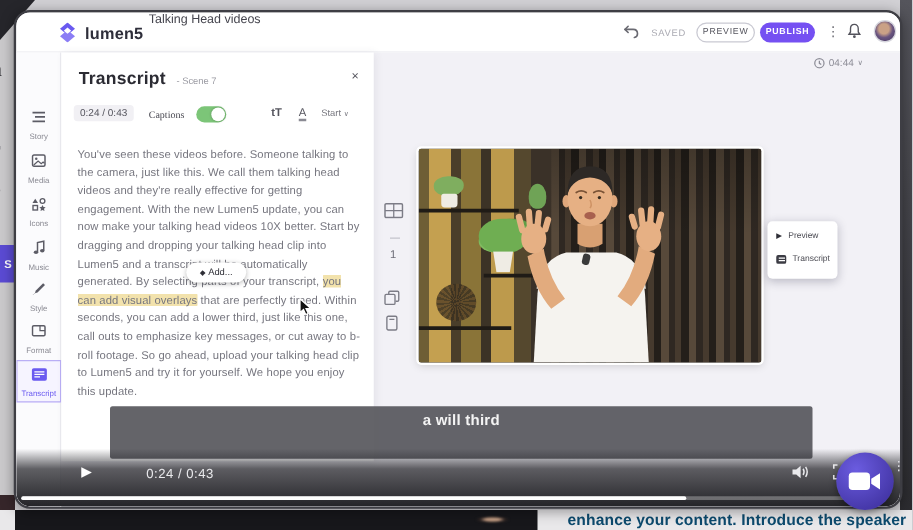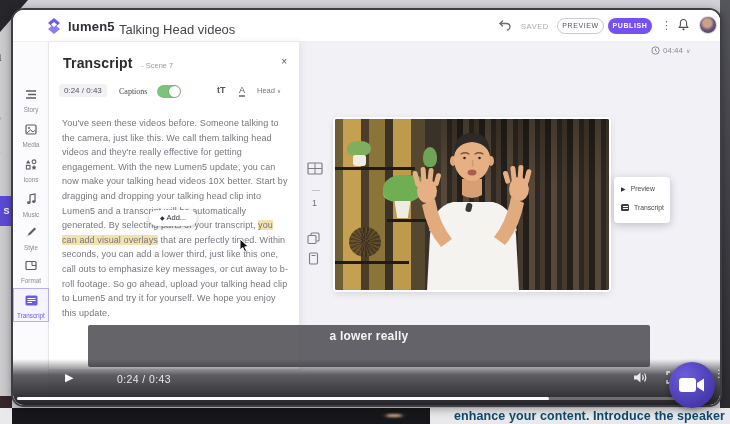--- a/index.html
+++ b/index.html
@@ -27,21 +27,21 @@
   
   .player { position:absolute; left:11px; top:8px; width:711px; height:399px; background:#fff;
     border:2px solid #3e3e44; border-radius:13px; overflow:hidden; z-index:2;
     box-shadow:0 2px 10px rgba(0,0,0,.35); }
 
   
   .app-header { position:absolute; left:0; top:0; width:711px; height:32px; background:#fff; border-bottom:1px solid #f0f0f3; }
   .logo { position:absolute; left:33px; top:8px; display:flex; align-items:center; gap:6px; }
   .logo-mark { width:16px; height:16px; }
   .logo-text { font-size:13px; font-weight:bold; color:#2e2e3a; letter-spacing:.2px; }
-  .project-title { position:absolute; left:106px; top:12px; font-size:13px; color:#45454e; }
+  .project-title { position:absolute; left:106px; top:0; font-size:10px; color:#45454e; }
   .undo-btn { position:absolute; left:485px; top:9px; width:14px; height:14px; }
   .saved { position:absolute; left:508px; top:12px; font-size:7.5px; color:#ababb3; letter-spacing:.6px; }
   .preview-btn { position:absolute; left:544px; top:8px; width:47px; height:16px; border:1px solid #c9c9d2; border-radius:9px;
     background:#fff; font-size:7px; color:#55555e; text-align:center; line-height:14px; letter-spacing:.6px; }
   .publish-btn { position:absolute; left:595px; top:8px; width:44px; height:16px; border-radius:9px;
     background:#7550f2; font-size:7px; font-weight:bold; color:#fff; text-align:center; line-height:16px; letter-spacing:.6px; }
   .kebab { position:absolute; left:648px; top:9px; font-size:11px; color:#6a6a72; }
   .bell { position:absolute; left:664px; top:8px; width:13px; height:14px; }
   .avatar { position:absolute; left:686px; top:6px; width:18px; height:18px; border-radius:50%;
     background:radial-gradient(circle at 45% 38%, #caa186 0 4px, #6a5580 7px, #3c3258 14px); border:1px solid #d7d7de; }
@@ -276,21 +276,21 @@
       </div>
       <div class="panel-controls">
         <span class="time-badge">0:24 / 0:43</span>
         <span class="cap-label">Captions</span>
         <div class="toggle">
             <div class="knob"></div>
           </div>
         <span class="txt-size-btn">tT</span>
         <span class="txt-color-btn">A</span>
         <span class="font-dd">
-          <span>Head</span>
+          <span>Start</span>
           <span style="font-size:5.5px">∨</span>
         </span>
       </div>
       <div class="panel-body"><span>You've seen these videos before. Someone talking to the camera, just like this. We call them talking head videos and they're really effective for getting engagement. With the new Lumen5 update, you can now make your talking head videos 10X better. Start by dragging and dropping your talking head clip into Lumen5 and a transcript will be automatically generated. By selecting parts of your transcript, </span><span class="hl">you can add visual overlays</span><span> that are perfectly timed. Within seconds, you can add a lower third, just like this one, call outs to emphasize key messages, or cut away to b-roll footage. So go ahead, upload your talking head clip to Lumen5 and try it for yourself. We hope you enjoy this update.</span></div>
       <div class="add-pill">
         <span class="star">◆</span><span>Add...</span>
       </div>
       <svg class="cursor-arrow" width="11" height="15" viewBox="0 0 11 15">
         <path d="M1 1 L1 12 L3.8 9.6 L5.6 13.6 L7.6 12.7 L5.8 8.9 L9.4 8.6 Z" fill="#111" stroke="#fff" stroke-width="1"></path>
       </svg>
@@ -369,21 +369,21 @@
         <span class="p-ico">▶</span>
         <span>Preview</span>
       </div>
       <div class="popup-item second">
         <span class="p-doc"></span>
         <span>Transcript</span>
       </div>
     </div>
 
     <div class="caption-bar">
-      <div>a lower really</div>
+      <div>a will third</div>
     </div>
 
     <div class="chrome">
       <span class="play-btn">▶</span>
       <span class="player-time">0:24 / 0:43</span>
       <svg class="vol-btn" width="15" height="13" viewBox="0 0 15 13">
         <path d="M1 4.5 H4 L7.5 1.5 V11.5 L4 8.5 H1 Z" fill="#e9e9ec"></path>
         <path d="M9.5 4 Q11 6.5 9.5 9 M11.5 2.5 Q14 6.5 11.5 10.5" fill="none" stroke="#e9e9ec" stroke-width="1.2"></path>
       </svg>
       <svg class="fs-btn" width="13" height="13" viewBox="0 0 13 13">

